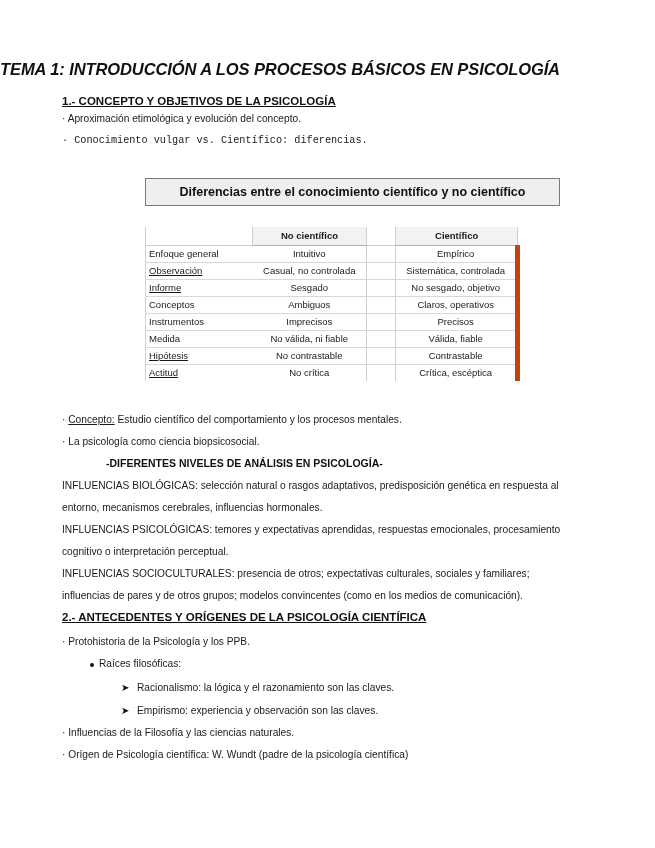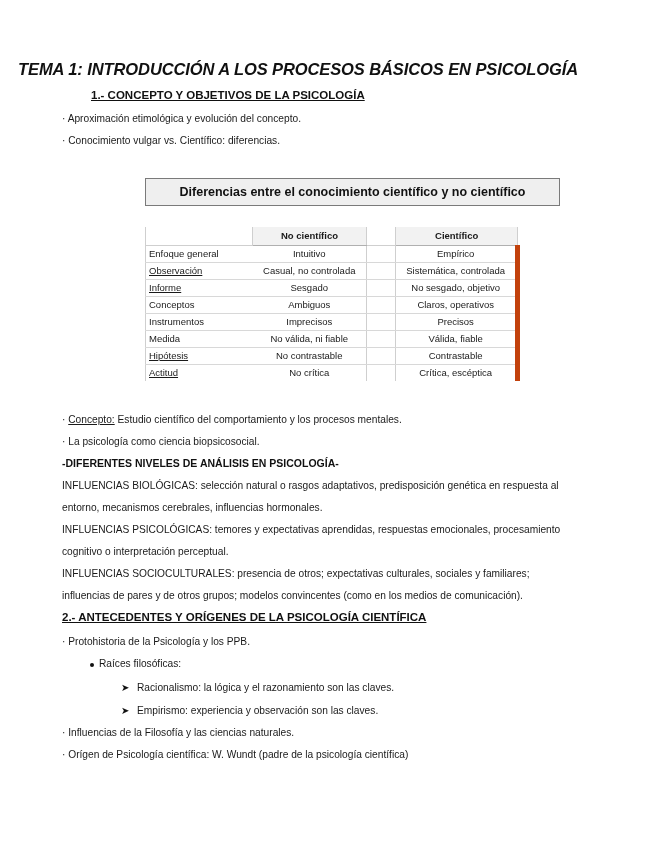--- a/index.html
+++ b/index.html
@@ -2,22 +2,22 @@
 <html><head>
   <meta charset="utf-8">
   <style>
     html, body { margin: 0; padding: 0; background: #ffffff; }
     body {
       width: 655px; height: 848px; position: relative; overflow: hidden;
       font-family: "Liberation Sans", sans-serif; color: #111;
     }
     .page { position: absolute; left: 0; top: 0; width: 655px; height: 848px; }
     .title {
-      position: absolute; left: 0; width: 566px; top: 60px; text-align: right;
-      font-size: 16.5px; font-weight: bold; font-style: italic; letter-spacing: -0.1px; padding-left: 12px;
+      position: absolute; left: 0; width: 566px; top: 60px; text-align: left;
+      font-size: 16.5px; font-weight: bold; font-style: italic; letter-spacing: -0.1px;
     }
     .h-sec {
       position: absolute; left: 62px; font-size: 11.5px; font-weight: bold;
       text-decoration: underline;
     }
     .h-sub {
       position: absolute; left: 62px; font-size: 10.5px; font-weight: bold;
     }
     .line {
       position: absolute; left: 62px; font-size: 10.2px; white-space: nowrap; color: #1a1a1a;
@@ -49,24 +49,24 @@
     }
     .arrow { position: absolute; left: 121px; font-size: 10px; }
   </style>
 </head>
 <body>
 
 <div class="page">
 
   <div class="title">TEMA 1: INTRODUCCIÓN A LOS PROCESOS BÁSICOS EN PSICOLOGÍA</div>
 
-  <div class="h-sec" style="top:89px;margin-left:29px;">1.- CONCEPTO Y OBJETIVOS DE LA PSICOLOGÍA</div>
+  <div class="h-sec" style="top:95px;">1.- CONCEPTO Y OBJETIVOS DE LA PSICOLOGÍA</div>
 
   <div class="line" style="top:113px;">· Aproximación etimológica y evolución del concepto.</div>
-  <div class="line" style="top:135px;">· Conocimiento vulgar vs. Científico: diferencias.</div>
+  <div class="line" style="top:135px;font-family:Liberation Mono, monospace;">· Conocimiento vulgar vs. Científico: diferencias.</div>
 
   <div class="tbl-title">
     <span>Diferencias entre el conocimiento científico y no científico</span>
   </div>
 
   <table class="tbl">
     <thead>
       <tr>
         <th class="blank h0"></th>
         <th class="h1">No científico</th>
@@ -123,21 +123,21 @@
         <td class="gap"></td>
         <td class="c2">Crítica, escéptica</td>
       </tr>
     </tbody>
   </table>
 
   <div class="line" style="top:414px;"><span>· </span><span class="u">Concepto:</span><span> Estudio científico del comportamiento y los procesos mentales.</span></div>
 
   <div class="line" style="top:436px;">· La psicología como ciencia biopsicosocial.</div>
 
-  <div class="h-sub" style="top:457px;">-DIFERENTES NIVELES DE ANÁLISIS EN PSICOLOGÍA-</div>
+  <div class="h-sub" style="top:457px;margin-left:44px;">-DIFERENTES NIVELES DE ANÁLISIS EN PSICOLOGÍA-</div>
 
   <div class="line" style="top:480px;">INFLUENCIAS BIOLÓGICAS: selección natural o rasgos adaptativos, predisposición genética en respuesta al</div>
   <div class="line" style="top:502px;">entorno, mecanismos cerebrales, influencias hormonales.</div>
   <div class="line" style="top:524px;">INFLUENCIAS PSICOLÓGICAS: temores y expectativas aprendidas, respuestas emocionales, procesamiento</div>
   <div class="line" style="top:546px;">cognitivo o interpretación perceptual.</div>
   <div class="line" style="top:568px;">INFLUENCIAS SOCIOCULTURALES: presencia de otros; expectativas culturales, sociales y familiares;</div>
   <div class="line" style="top:590px;">influencias de pares y de otros grupos; modelos convincentes (como en los medios de comunicación).</div>
 
   <div class="h-sec" style="top:611px;">2.- ANTECEDENTES Y ORÍGENES DE LA PSICOLOGÍA CIENTÍFICA</div>
 

